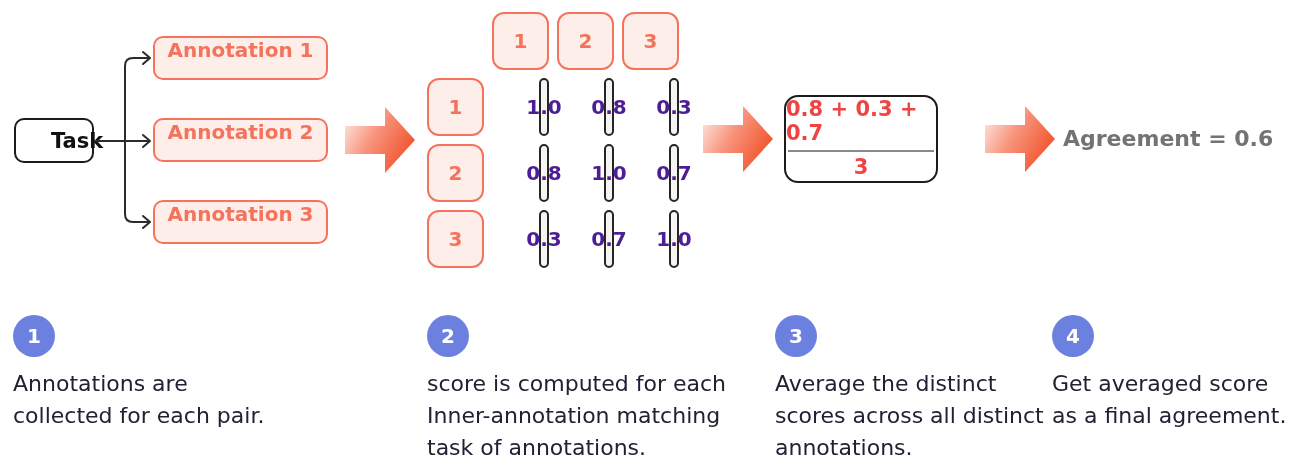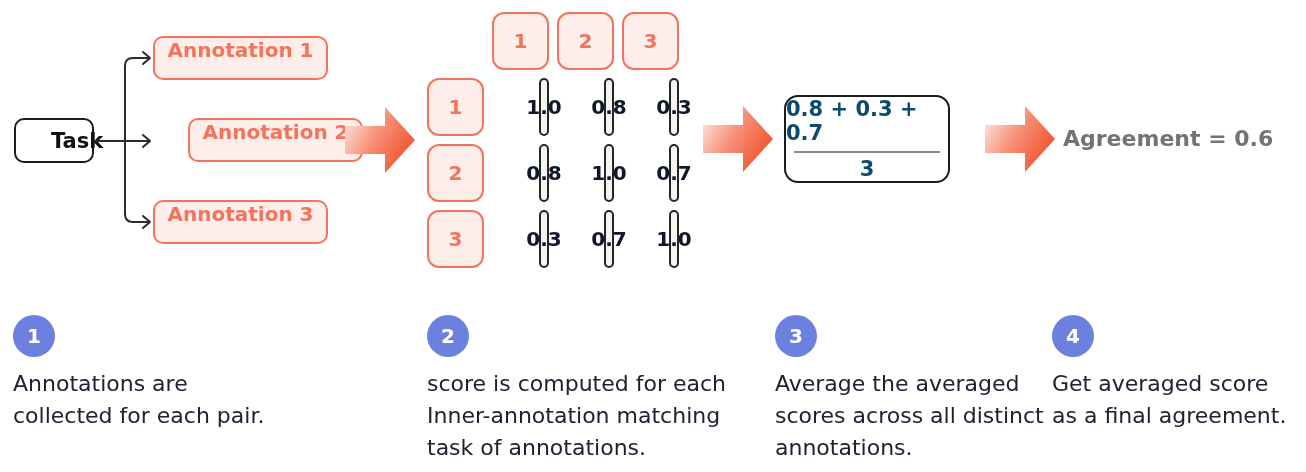--- a/index.html
+++ b/index.html
@@ -14,38 +14,38 @@
   
   .task-box{position:absolute;left:14px;top:118px;width:80px;height:45px;
     border:2px solid var(--dark);border-radius:10px;background:#fff;
     display:flex;align-items:center;justify-content:center;
     font-size:21px;font-weight:bold;color:#111;padding-left:46px;}
   .connector{position:absolute;left:94px;top:36px;}
   .ann-box{position:absolute;left:153px;width:175px;height:44px;
     border:2px solid var(--salmon);border-radius:10px;background:var(--salmon-fill);
     display:flex;align-items:flex-start;justify-content:center;
     color:var(--salmon);font-weight:bold;font-size:20px;}
-  .ann-1{top:36px;} .ann-2{top:118px;margin-left:35px;} .ann-3{top:200px;}
+  .ann-1{top:36px;} .ann-2{top:118px;} .ann-3{top:200px;}
   .flow-arrow{position:absolute;}
 
   
   .matrix{position:absolute;left:427px;top:12px;display:grid;
     grid-template-columns:repeat(4,57px);grid-template-rows:repeat(4,58px);
     grid-gap:8px;}
   .mcell{border-radius:12px;display:flex;align-items:center;justify-content:center;
     font-size:20px;font-weight:bold;}
   .mcell.header{background:var(--salmon-fill);border:2px solid var(--salmon);color:var(--salmon);}
-  .mcell.data{background:var(--cell-fill);border:2px solid #252525;color:#0f172a;margin-left:47px;}
+  .mcell.data{background:var(--cell-fill);border:2px solid #252525;color:#4c1d95;margin-left:47px;}
   .mcell.blank{background:transparent;border:none;}
 
   
-  .fraction-box{position:absolute;left:784px;top:95px;width:166px;height:88px;
+  .fraction-box{position:absolute;left:784px;top:95px;width:154px;height:88px;
     border:2px solid var(--dark);border-radius:14px;background:#fff;
-    display:flex;flex-direction:column;align-items:center;justify-content:space-between;
-    color:#0c4a6e;font-weight:bold;}
+    display:flex;flex-direction:column;align-items:center;justify-content:flex-start;
+    color:#ef4444;font-weight:bold;}
   .fraction-box .num{font-size:21px;}
   .fraction-box .bar{width:146px;border-top:2px solid #8a8a8a;margin:5px 0 3px 0;}
   .fraction-box .den{font-size:21px;}
 
   .result-text{position:absolute;left:1063px;top:126px;font-size:22px;
     font-weight:bold;color:#737373;}
 
   
   .step{position:absolute;top:315px;width:300px;}
   .step-1{left:13px;} .step-2{left:427px;} .step-3{left:775px;} .step-4{left:1052px;}
@@ -159,21 +159,21 @@
     <div class="step-lines">
       <div>score is computed for each</div>
       <div>Inner-annotation matching</div>
       <div>task of annotations.</div>
     </div>
   </div>
 
   <div class="step step-3">
     <div class="step-badge">3</div>
     <div class="step-lines">
-      <div>Average the averaged</div>
+      <div>Average the distinct</div>
       <div>scores across all distinct</div>
       <div>annotations.</div>
     </div>
   </div>
 
   <div class="step step-4">
     <div class="step-badge">4</div>
     <div class="step-lines">
       <div>Get averaged score</div>
       <div>as a final agreement.</div>

